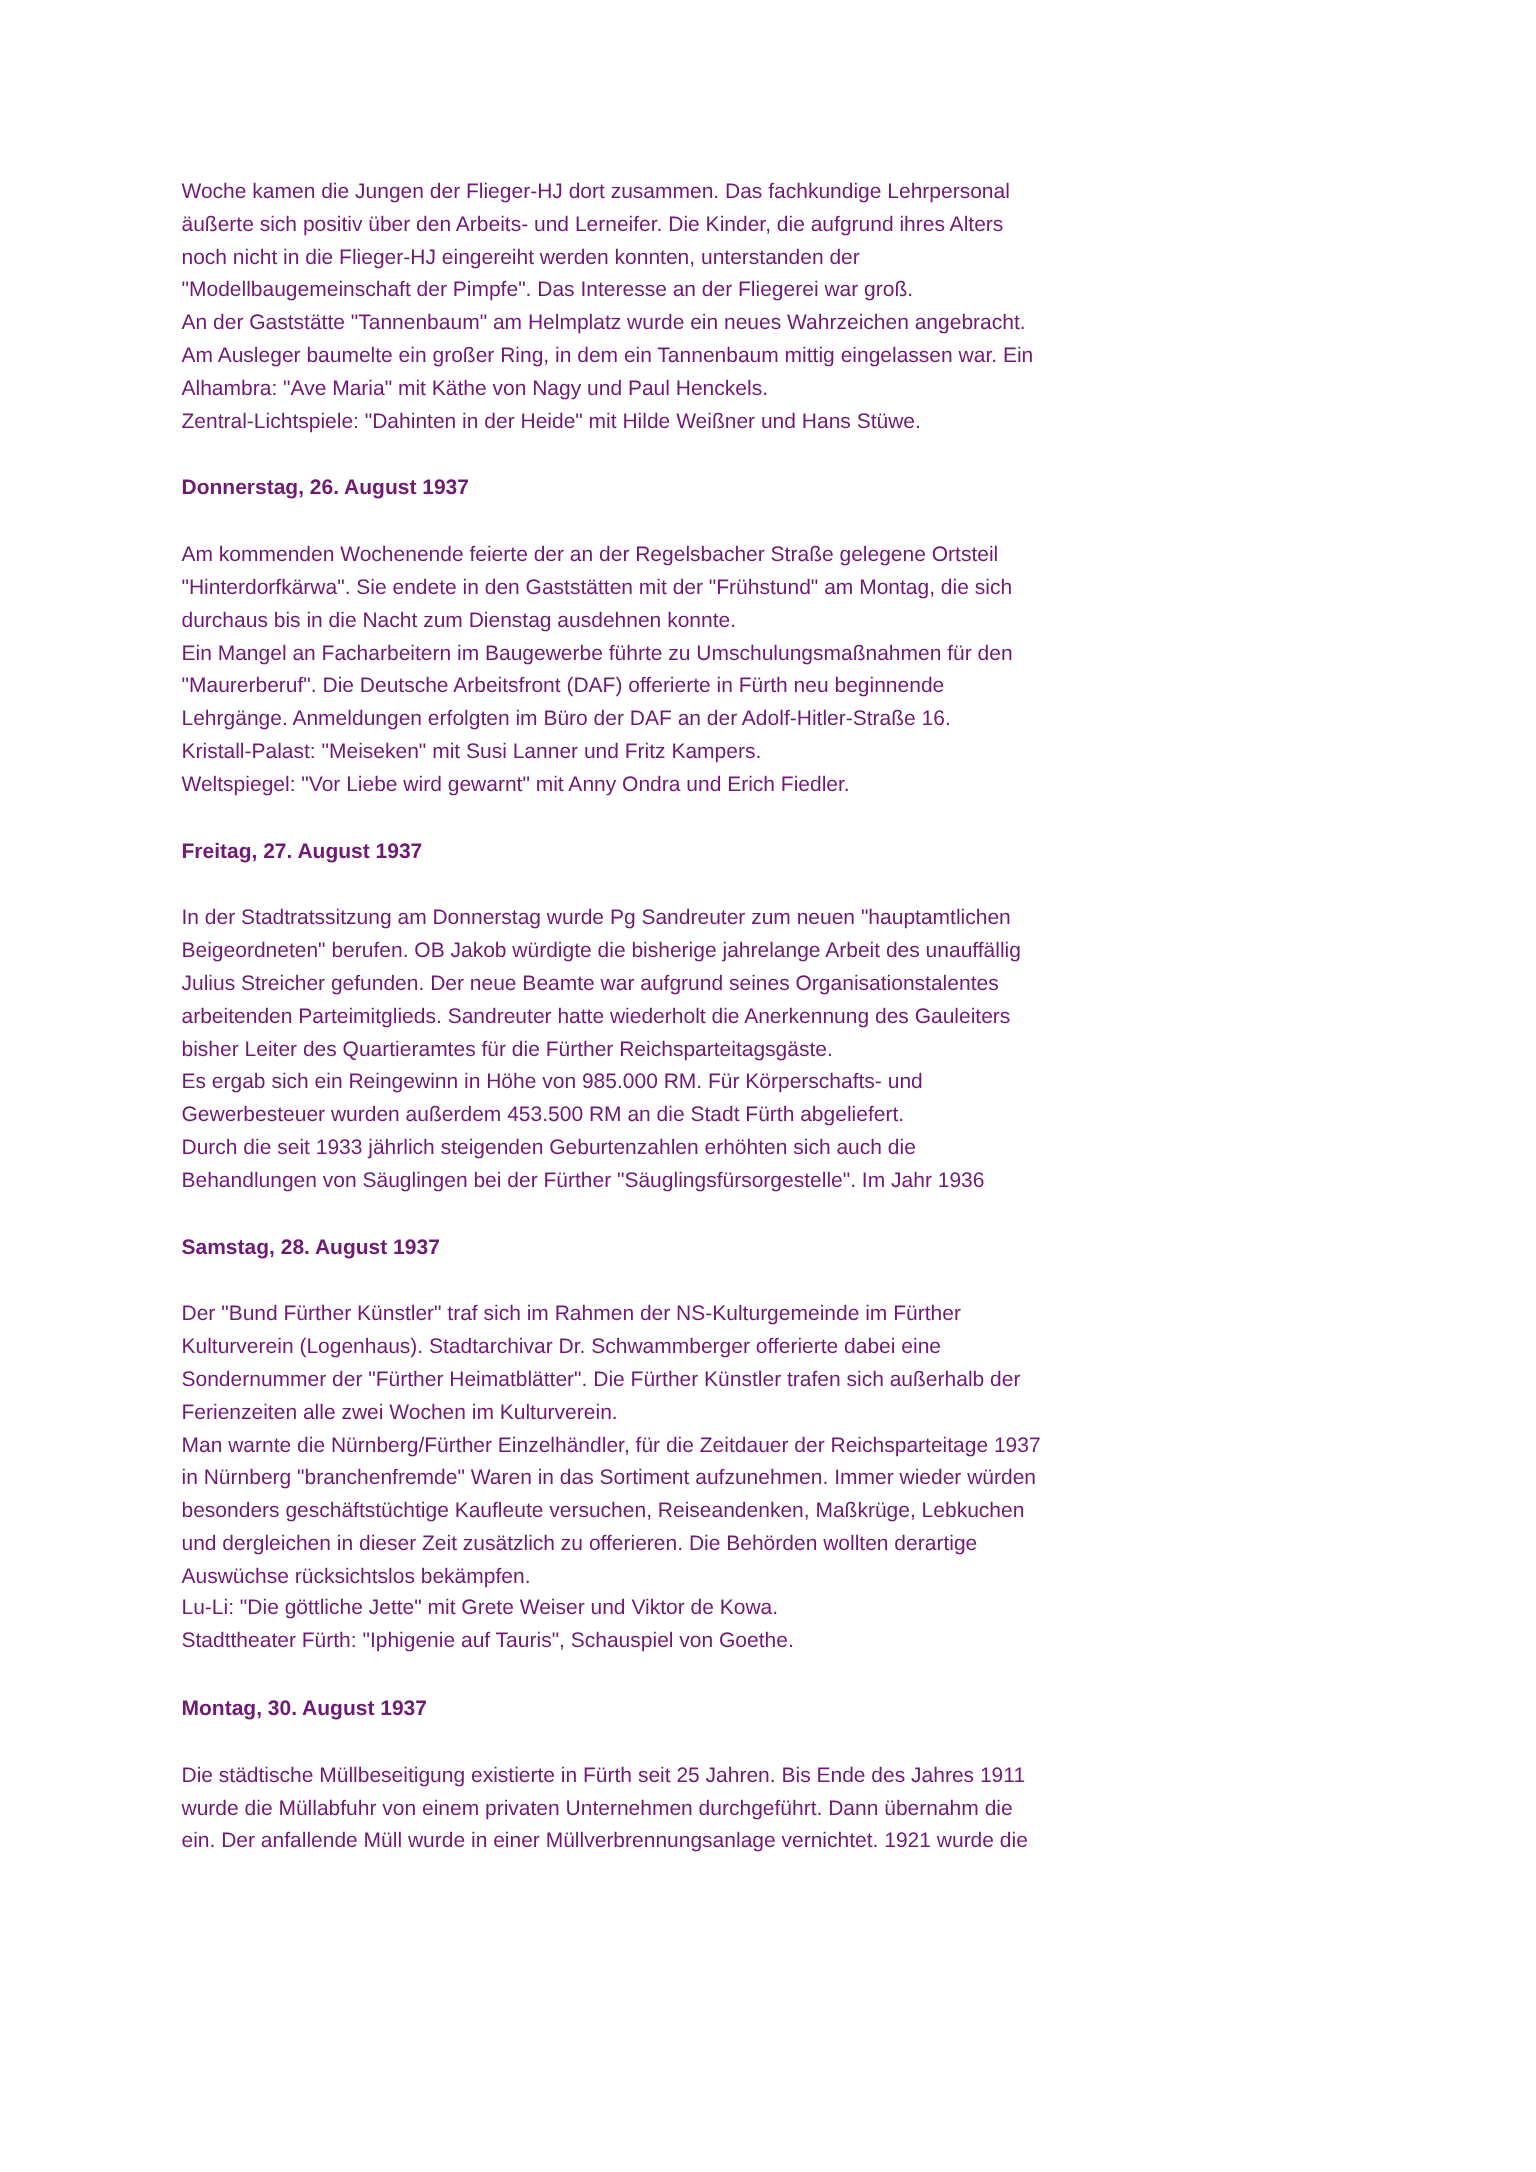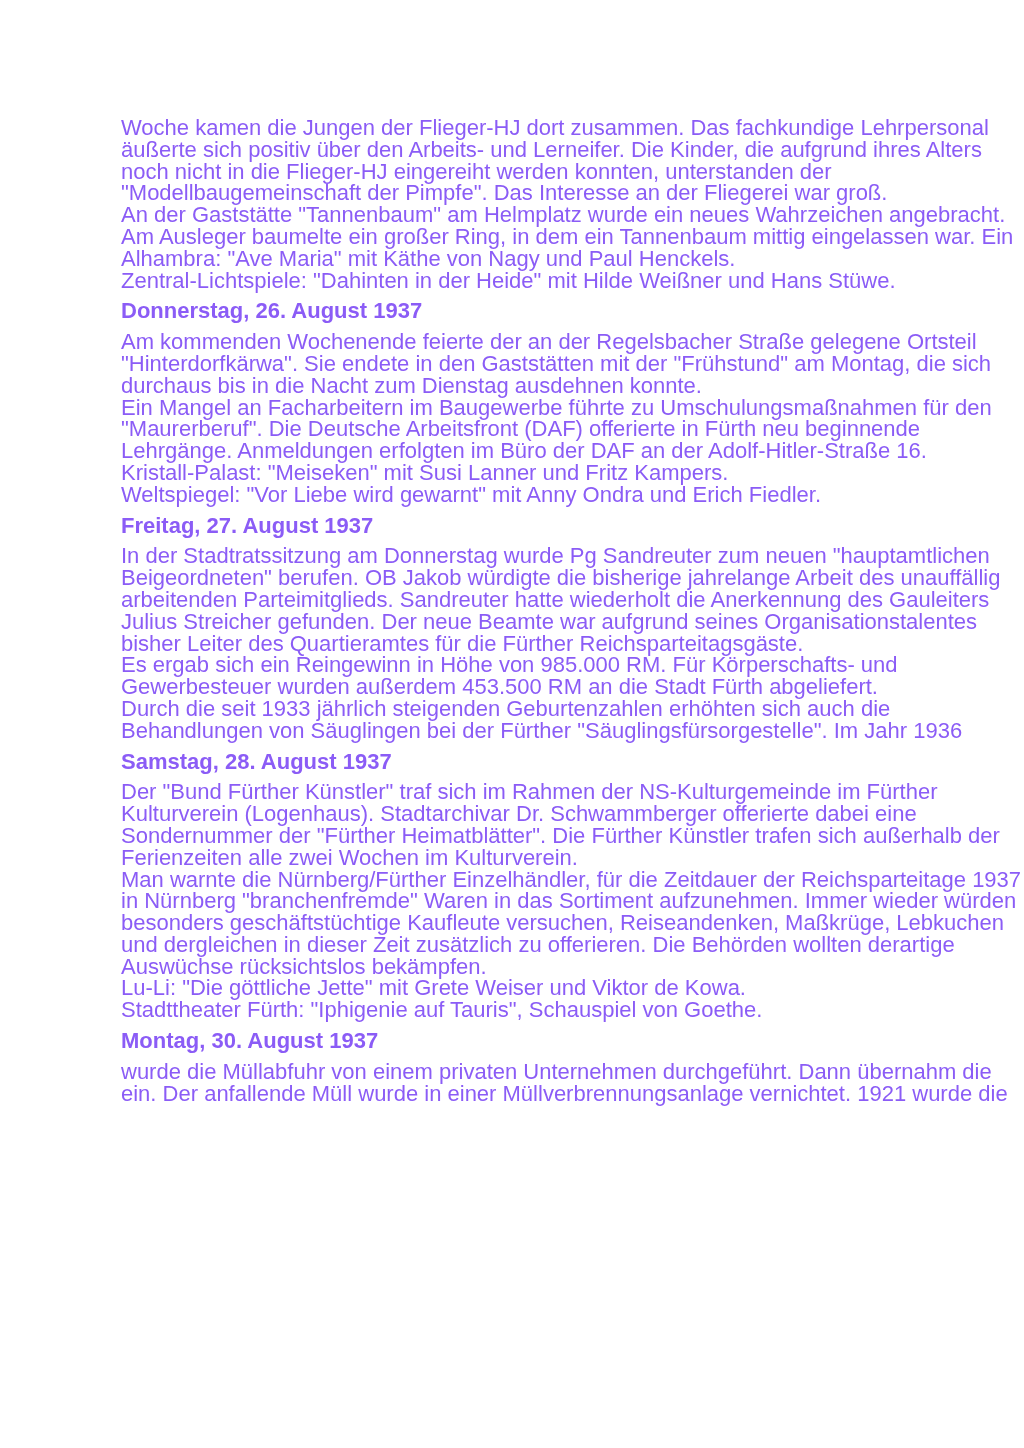--- a/index.html
+++ b/index.html
@@ -12,27 +12,27 @@
     width: 1024px;
     height: 1448px;
     background: #ffffff;
     overflow: hidden;
   }
   .doc {
     position: absolute;
     left: 121px;
     top: 117px;
     font-family: "Liberation Sans", "DejaVu Sans", sans-serif;
-    font-size: 22px;
+    font-size: 14px;
     line-height: 21.8px;
-    color: #8b5cf6;
+    color: #701a75;
     letter-spacing: 0px;
   }
   .block + .block {
-    margin-top: 9px; 
+    margin-top: 23px; 
   }
   .heading {
     font-weight: bold;
     white-space: nowrap;
   }
   .line {
     white-space: nowrap;
   }
 </style>
 </head>
@@ -63,22 +63,22 @@
       <div class="line">Lehrgänge. Anmeldungen erfolgten im Büro der DAF an der Adolf-Hitler-Straße 16.</div>
       <div class="line">Kristall-Palast: "Meiseken" mit Susi Lanner und Fritz Kampers.</div>
       <div class="line">Weltspiegel: "Vor Liebe wird gewarnt" mit Anny Ondra und Erich Fiedler.</div>
     </div>
 
     <div class="block heading">Freitag, 27. August 1937</div>
 
     <div class="block para">
       <div class="line">In der Stadtratssitzung am Donnerstag wurde Pg Sandreuter zum neuen "hauptamtlichen</div>
       <div class="line">Beigeordneten" berufen. OB Jakob würdigte die bisherige jahrelange Arbeit des unauffällig</div>
+      <div class="line">Julius Streicher gefunden. Der neue Beamte war aufgrund seines Organisationstalentes</div>
       <div class="line">arbeitenden Parteimitglieds. Sandreuter hatte wiederholt die Anerkennung des Gauleiters</div>
-      <div class="line">Julius Streicher gefunden. Der neue Beamte war aufgrund seines Organisationstalentes</div>
       <div class="line">bisher Leiter des Quartieramtes für die Fürther Reichsparteitagsgäste.</div>
       <div class="line">Es ergab sich ein Reingewinn in Höhe von 985.000 RM. Für Körperschafts- und</div>
       <div class="line">Gewerbesteuer wurden außerdem 453.500 RM an die Stadt Fürth abgeliefert.</div>
       <div class="line">Durch die seit 1933 jährlich steigenden Geburtenzahlen erhöhten sich auch die</div>
       <div class="line">Behandlungen von Säuglingen bei der Fürther "Säuglingsfürsorgestelle". Im Jahr 1936</div>
     </div>
 
     <div class="block heading">Samstag, 28. August 1937</div>
 
     <div class="block para">
@@ -91,18 +91,19 @@
       <div class="line">besonders geschäftstüchtige Kaufleute versuchen, Reiseandenken, Maßkrüge, Lebkuchen</div>
       <div class="line">und dergleichen in dieser Zeit zusätzlich zu offerieren. Die Behörden wollten derartige</div>
       <div class="line">Auswüchse rücksichtslos bekämpfen.</div>
       <div class="line">Lu-Li: "Die göttliche Jette" mit Grete Weiser und Viktor de Kowa.</div>
       <div class="line">Stadttheater Fürth: "Iphigenie auf Tauris", Schauspiel von Goethe.</div>
     </div>
 
     <div class="block heading">Montag, 30. August 1937</div>
 
     <div class="block para">
+      <div class="line">Die städtische Müllbeseitigung existierte in Fürth seit 25 Jahren. Bis Ende des Jahres 1911</div>
       <div class="line">wurde die Müllabfuhr von einem privaten Unternehmen durchgeführt. Dann übernahm die</div>
       <div class="line">ein. Der anfallende Müll wurde in einer Müllverbrennungsanlage vernichtet. 1921 wurde die</div>
     </div>
 
   </div>
 </div>
 
 </body></html>

